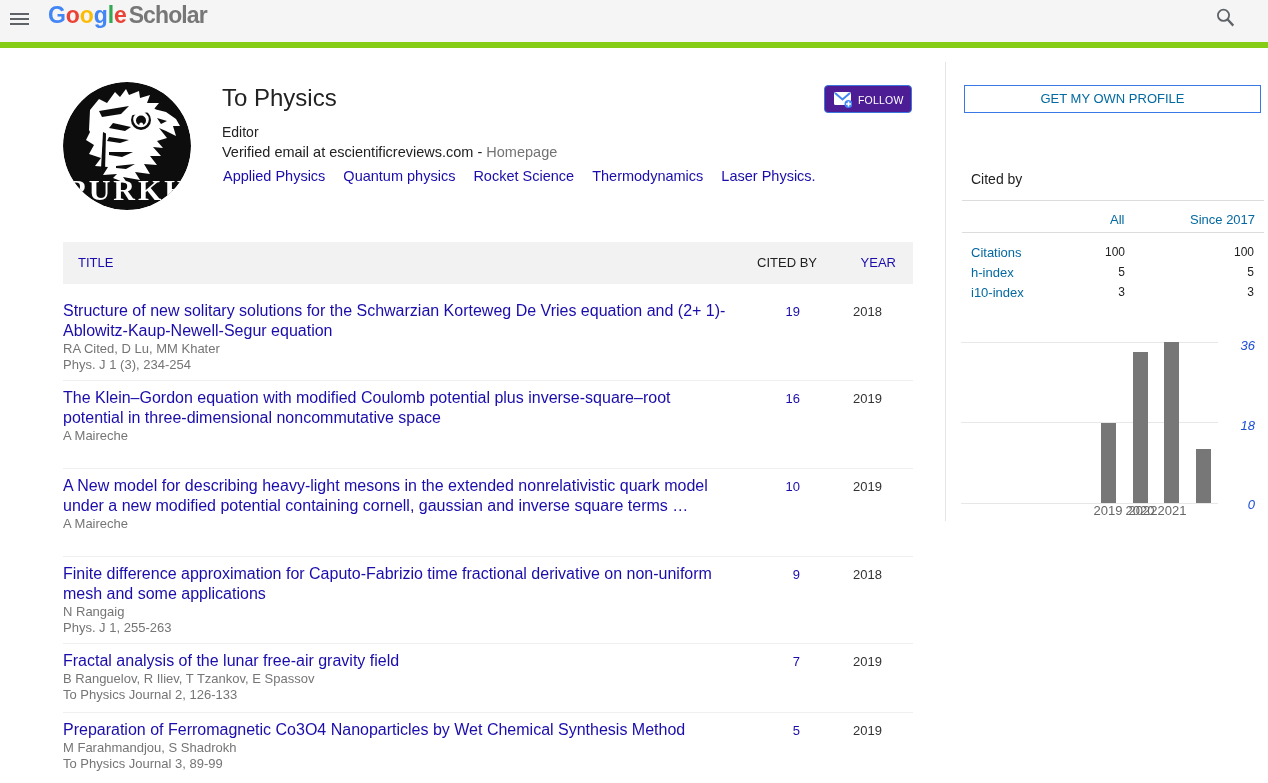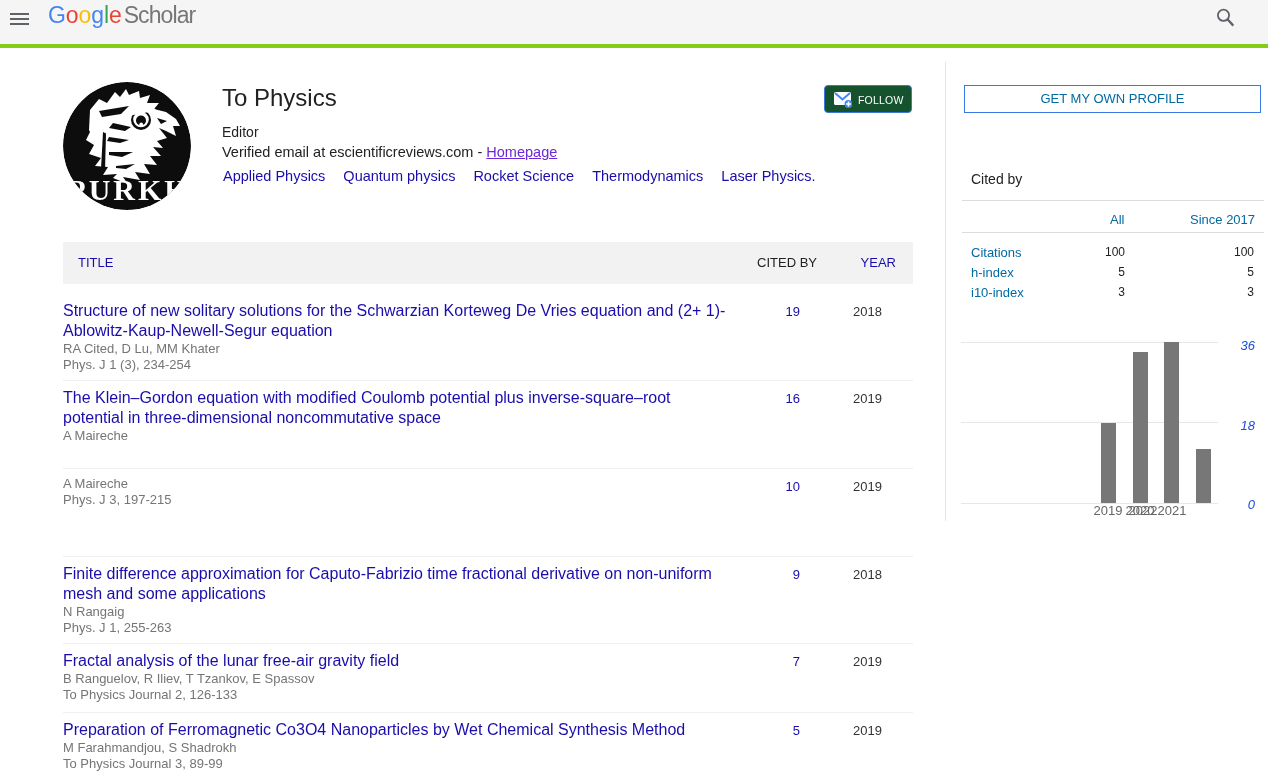--- a/index.html
+++ b/index.html
@@ -1,36 +1,36 @@
 <!DOCTYPE html>
 <html><head>
 <meta charset="utf-8">
 <style>
 * { margin:0; padding:0; box-sizing:border-box; }
 html,body { width:1268px; height:783px; background:#fff; font-family:"Liberation Sans", sans-serif; overflow:hidden; position:relative; }
 a { text-decoration:none; }
 
 
-#topbar { position:absolute; left:0; top:0; width:1268px; height:48px; background:#f5f5f5; border-bottom:4px solid #84cc16; }
+#topbar { position:absolute; left:0; top:0; width:1268px; height:48px; background:#f5f5f5; border-bottom:6px solid #84cc16;font-weight:bold; }
 #burger { position:absolute; left:10px; top:12.5px; width:19px; height:13px; }
 #burger div { height:2.4px; background:#5f6368; margin-bottom:2.7px; }
 #logo { position:absolute; left:48px; top:2px; font-size:23px; letter-spacing:-0.1px; }
 #logo .sch { color:#777; margin-left:2px; letter-spacing:-0.9px; }
 #searchicon { position:absolute; left:1215px; top:7px; }
 
 
 #avatar { position:absolute; left:63px; top:82px; width:128px; height:128px; }
 #pname { position:absolute; left:222px; top:84px; font-size:24px; color:#222; }
 #prole { position:absolute; left:222px; top:124px; font-size:14px; color:#222; }
 #pverif { position:absolute; left:222px; top:144px; font-size:14.5px; color:#222; }
-#pverif a { color:#6d28d9; text-decoration:underline; }
+#pverif a { color:#737373; }
 #pints { position:absolute; left:223px; top:168px; font-size:14.5px; }
 #pints a { color:#1a0dab; margin-right:18px; }
 
-#followbtn { position:absolute; left:824px; top:85px; width:88px; height:28px; background:#14532d; border:1px solid #3c78dc; border-radius:4px; color:#fff; font-size:10.5px; letter-spacing:0.2px; }
+#followbtn { position:absolute; left:824px; top:85px; width:88px; height:28px; background:#4c1d95; border:1px solid #3c78dc; border-radius:4px; color:#fff; font-size:10.5px; letter-spacing:0.2px; }
 #followbtn svg { position:absolute; left:9px; top:6px; }
 #followbtn span { position:absolute; left:33px; top:8px; }
 
 
 #pubs { position:absolute; left:63px; top:0; width:850px; }
 #phead { position:absolute; left:0; top:242px; width:850px; height:42px; background:#f2f2f2; }
 #phead .t { position:absolute; left:15px; top:13px; font-size:13px; color:#1a0dab; }
 #phead .c { position:absolute; right:96px; top:13px; font-size:13px; color:#222; }
 #phead .y { position:absolute; right:17px; top:13px; font-size:13px; color:#1a0dab; }
 .prow { position:absolute; left:0; width:834px; }
@@ -134,22 +134,22 @@
   </div>
 
   <div class="prow" style="top:388px">
     <a class="tt" href="#">The Klein–Gordon equation with modified Coulomb potential plus inverse-square–root<br>potential in three-dimensional noncommutative space</a>
     <div class="au">A Maireche</div>
     <span class="cb">16</span>
       <span class="yr">2019</span>
   </div>
 
   <div class="prow" style="top:476px">
+    <a class="tt" href="#">A New model for describing heavy-light mesons in the extended nonrelativistic quark model<br>under a new modified potential containing cornell, gaussian and inverse square terms …</a>
     <div class="au">A Maireche</div>
-    <div class="jo">Phys. J 3, 197-215</div>
     <span class="cb">10</span>
       <span class="yr">2019</span>
   </div>
 
   <div class="prow" style="top:564px">
     <a class="tt" href="#">Finite difference approximation for Caputo-Fabrizio time fractional derivative on non-uniform<br>mesh and some applications</a>
     <div class="au">N Rangaig</div>
     <div class="jo">Phys. J 1, 255-263</div>
     <span class="cb">9</span>
       <span class="yr">2018</span>

